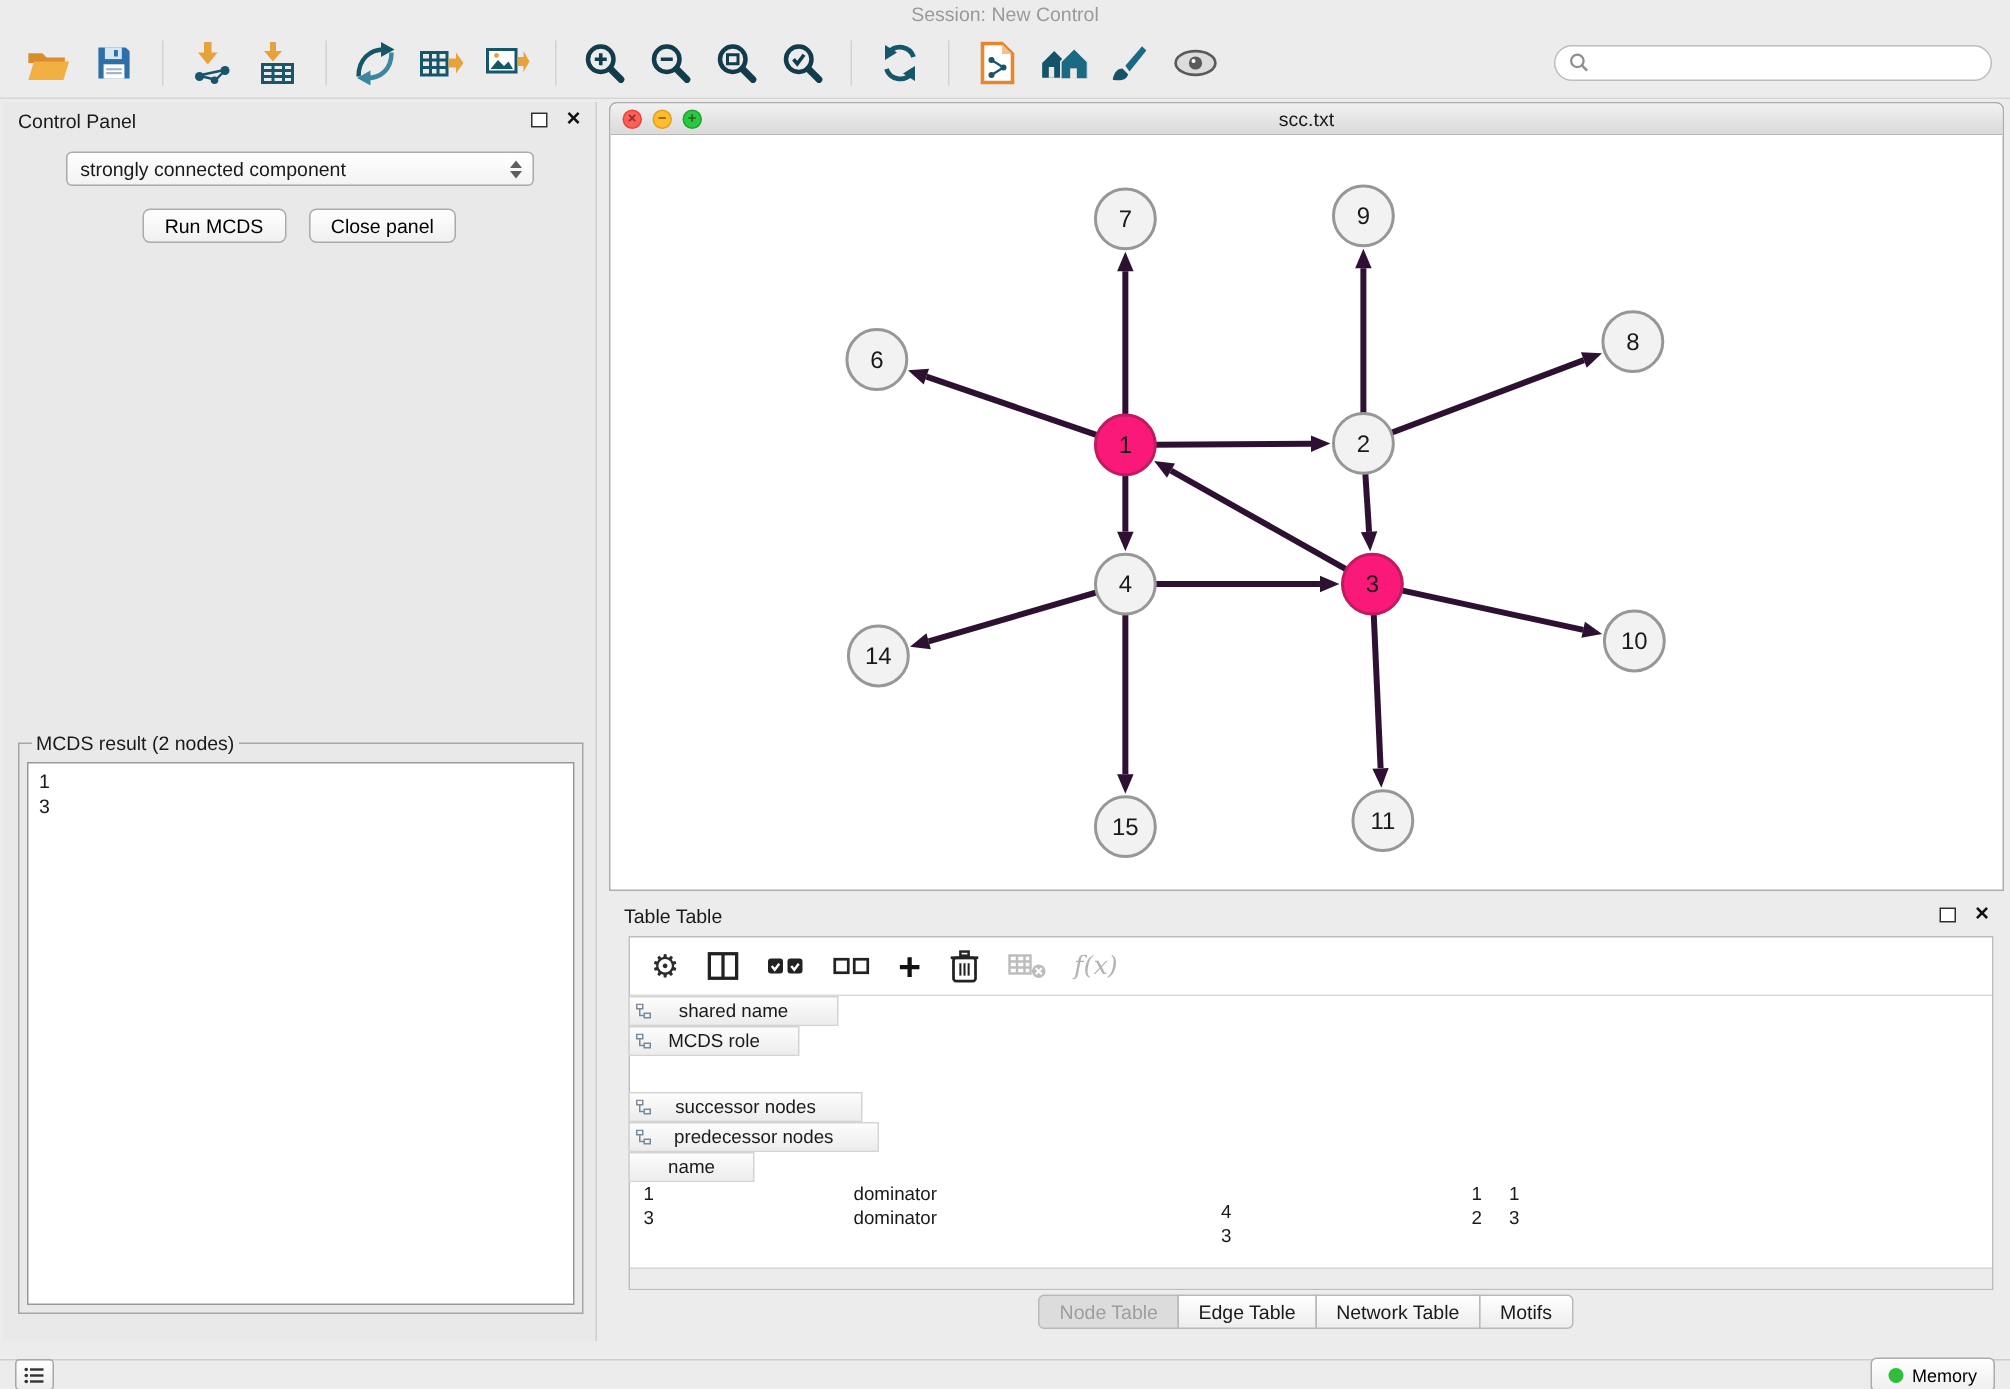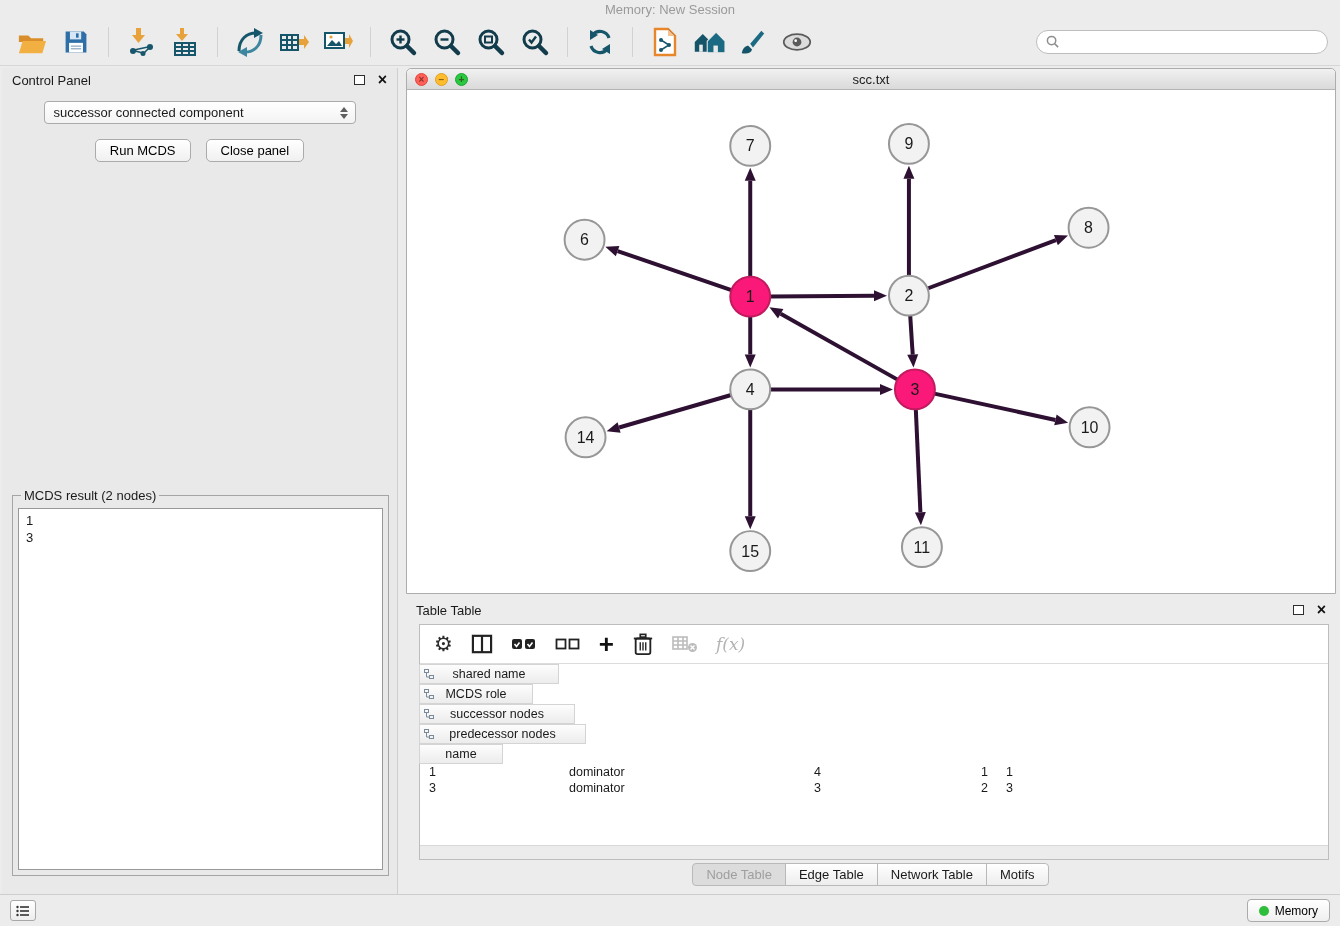--- a/index.html
+++ b/index.html
@@ -54,35 +54,35 @@
   .table-toolbar { height:38px; display:flex; align-items:center; padding-left:14px; gap:18px; }
   .tt-btn { background:none; border:none; display:flex; align-items:center; justify-content:center; height:30px; cursor:default; }
   .gear { font-family:"DejaVu Sans",sans-serif; font-size:21px; color:#2b2b2b; line-height:1; }
   .plus { font-size:26px; font-weight:bold; color:#111; line-height:0.8; }
   .fx { font-family:"DejaVu Serif",serif; font-style:italic; font-size:17px; color:#b3b3b3; }
   .thead { display:flex; border-top:1px solid #dcdcdc;flex-direction:column; }
   .th { height:20px; background:linear-gradient(#fdfdfd,#ececec); border:1px solid #d4d4d4; margin-left:-1px; display:flex; align-items:center; justify-content:center; font-size:12.5px; position:relative; }
   .th .sort { position:absolute; left:4px; top:4px; }
   .tr { display:flex; height:16px; font-size:12.5px; align-items:center; }
   .td { padding:0 9px; }
-  .c0 { width:140px; } .c1 { width:114px; } .c2 { width:156px; } .c3 { width:167px; } .c4 { width:84px; }
+  .c0 { width:140px; } .c1 { width:114px; } .c2 { width:156px;margin-top:24px; } .c3 { width:167px; } .c4 { width:84px; }
   .ra { text-align:right; } .la { text-align:left; }
   .hscroll { position:absolute; left:0; right:0; bottom:0; height:14px; background:#ececec; border-top:1px solid #d8d8d8; }
   .bottom-tabs { position:absolute; bottom:0; left:0; right:0; display:flex; justify-content:center; }
 
   
-  .statusbar { position:absolute; bottom:0; left:0; right:0; height:32px; background:#ececec; border-top:1px solid #cdcdcd; display:flex; align-items:center; padding:0 10px; }
+  .statusbar { position:absolute; bottom:0; left:0; right:0; height:20px; background:#ececec; border-top:1px solid #cdcdcd; display:flex; align-items:center; padding:0 10px; }
   .menu-btn { width:26px; height:21px; border:1px solid #a8a8a8; border-radius:3px; background:linear-gradient(#fff,#ededed); display:flex; align-items:center; justify-content:center; }
   .memory-btn { margin-left:auto; height:23px; padding:0 11px; border:1px solid #ababab; border-radius:4px; background:linear-gradient(#fff,#efefef); display:flex; align-items:center; gap:6px; font-size:12px; font-family:inherit; }
   .mem-dot { width:10px; height:10px; border-radius:50%; background:#2fbe3c; }
 </style>
 </head>
 <body>
 
-<div class="titlebar">Memory: New Session</div>
+<div class="titlebar">Session: New Control</div>
 
 <div class="main-toolbar">
 
   <button class="tbtn">
     <svg width="30" height="26" viewBox="0 0 32 26">
       <path d="M2 6h10l3 3h13v4H2z" fill="#d98e2b"></path>
       <path d="M2 25 L6 12 H31 L27 25 Z" fill="#f2b043"></path>
     </svg>
   </button>
 
@@ -246,21 +246,21 @@
   <div class="panel-header">
     <span>Control Panel</span>
     <span class="spacer"></span>
     <span class="float-icon"></span>
     <span class="close-x">×</span>
   </div>
 
 
 
   <div class="criterion">
-    <span>successor connected component</span>
+    <span>strongly connected component</span>
     <span class="spin">
         <i class="up"></i>
         <i class="down"></i>
       </span>
   </div>
 
   <div class="btn-row">
     <button class="pbtn">Run MCDS</button>
     <button class="pbtn">Close panel</button>
   </div>

